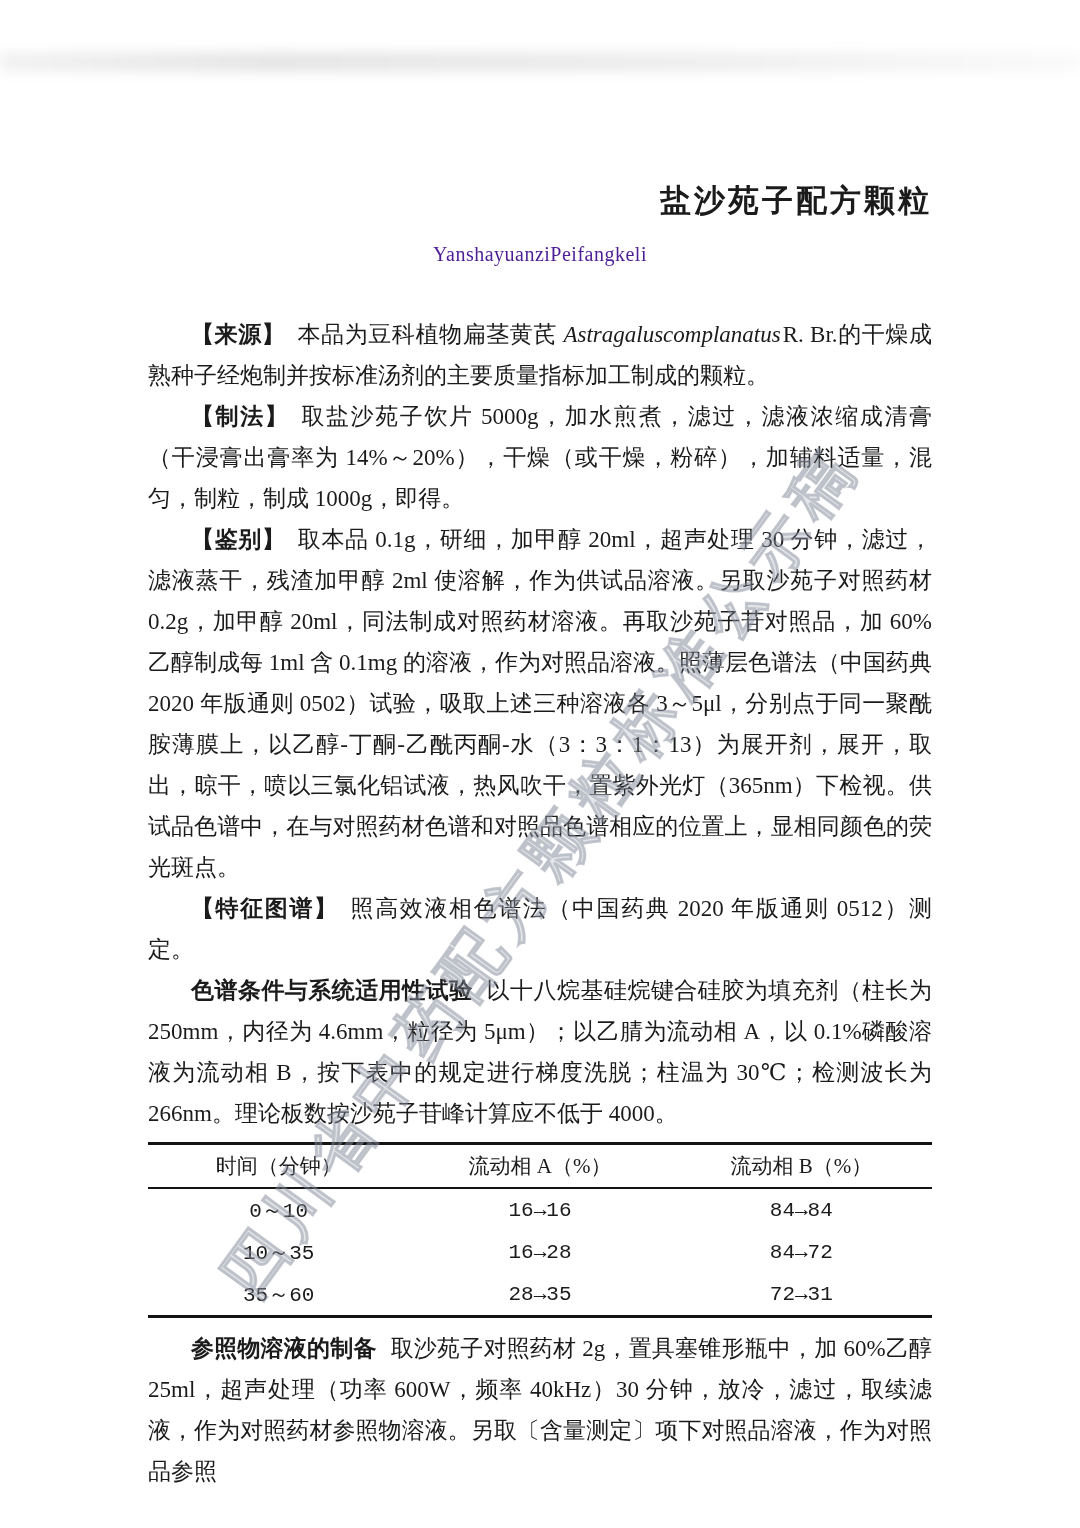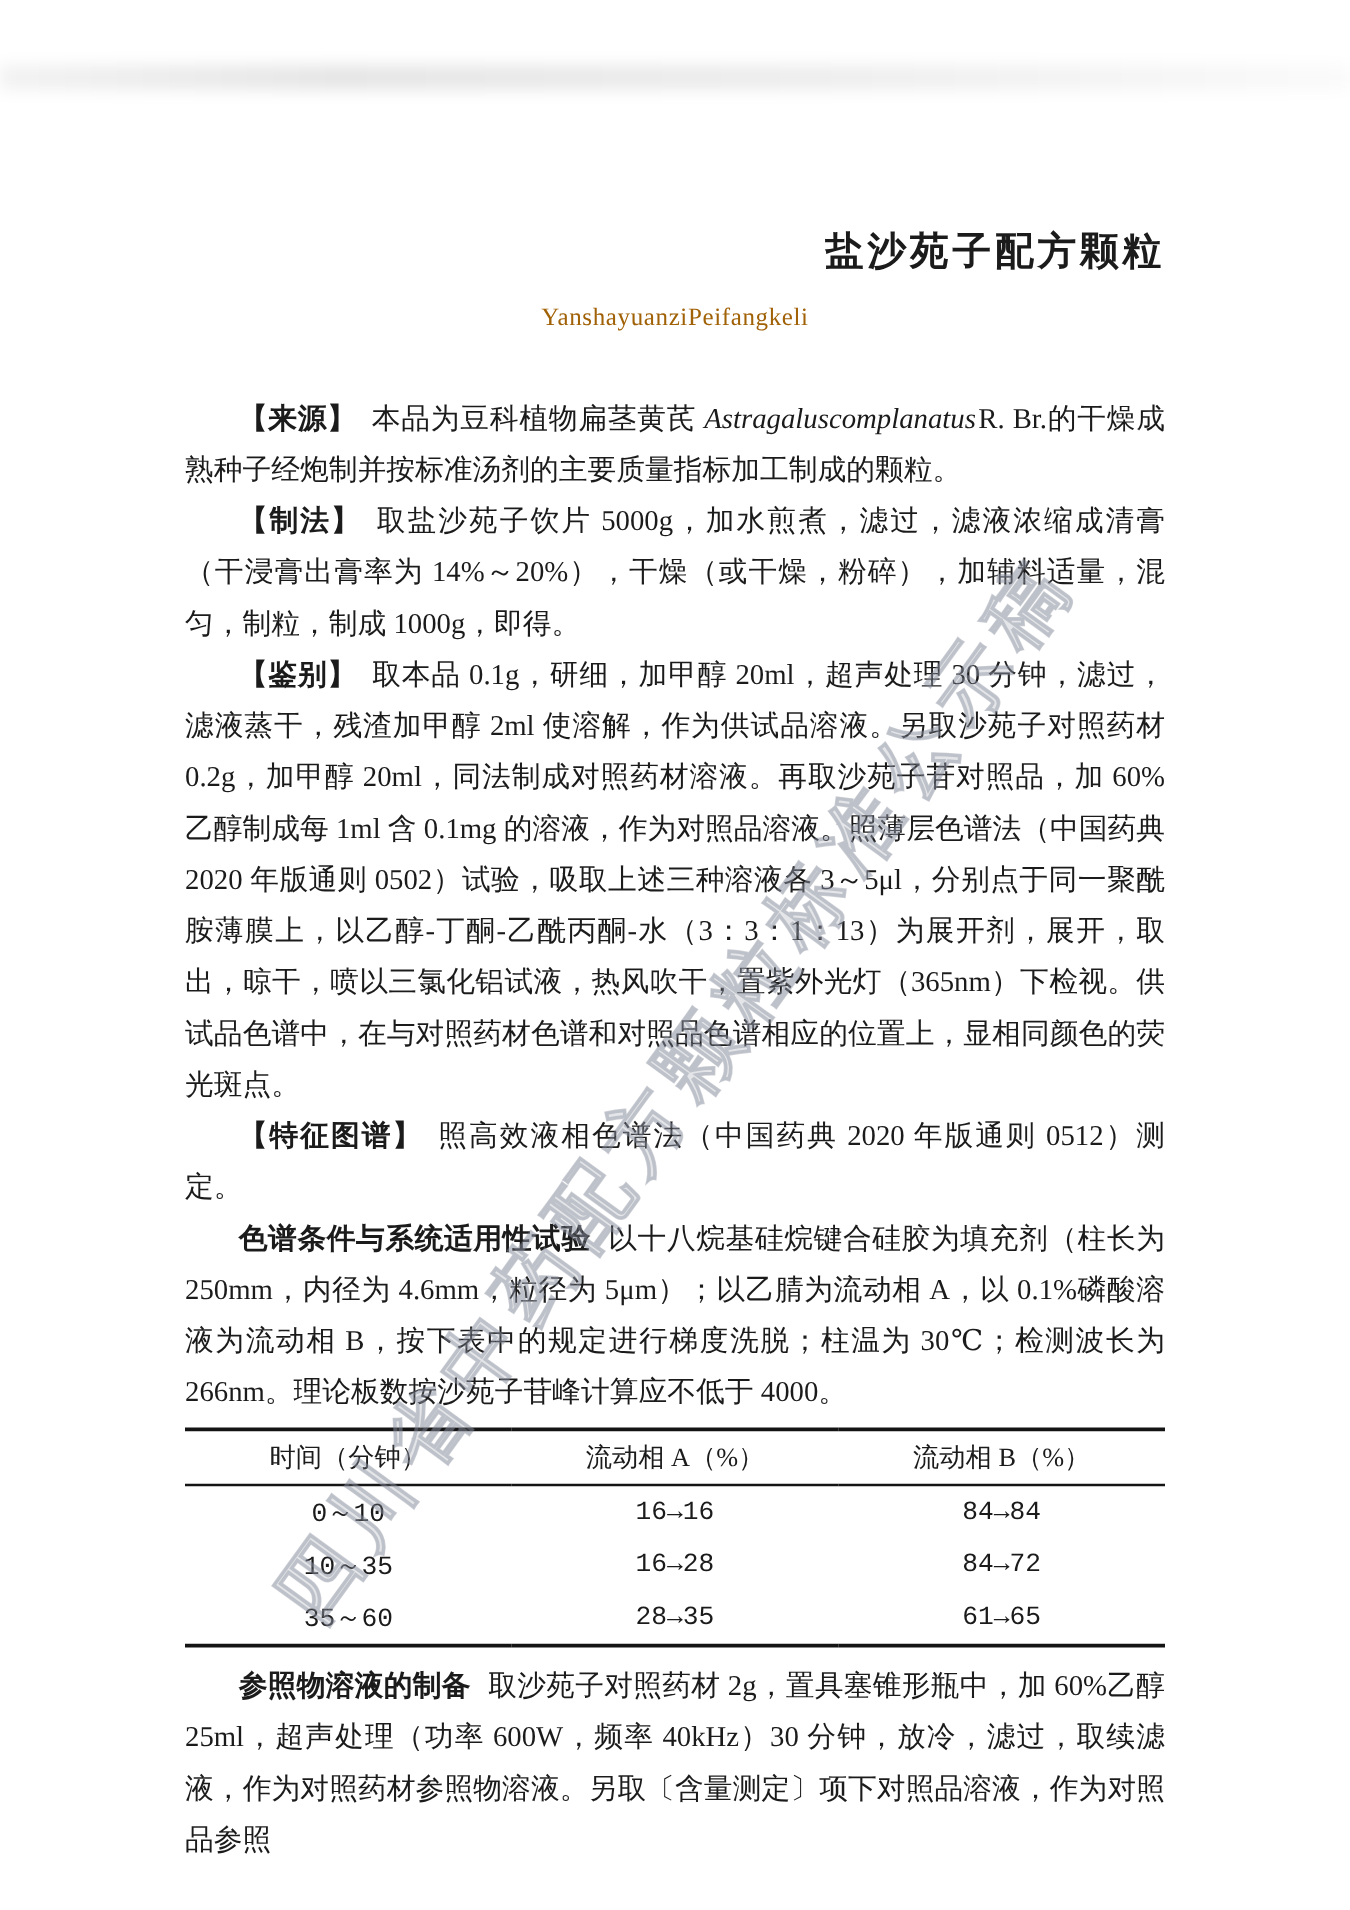--- a/index.html
+++ b/index.html
@@ -25,21 +25,21 @@
     -webkit-text-stroke:1px rgba(128,135,150,0.38);
     z-index:3;pointer-events:none;
   }
   .content{position:absolute;left:148px;top:0;width:784px;z-index:2;}
   .doc-title{
     margin:182px 0 0 0;text-align:right;
     font-size:31px;font-weight:bold;letter-spacing:3px;line-height:38px;
   }
   .pinyin{
     margin:22px 0 48px 0;text-align:center;
-    font-size:20px;letter-spacing:0.5px;line-height:24px;color:#a16207;
+    font-size:20px;letter-spacing:0.5px;line-height:24px;color:#4c1d95;
   }
   p.body{
     margin:0;font-size:23px;line-height:41px;
     text-align:justify;text-justify:inter-ideograph;
     text-indent:43px;
   }
   .seclabel{
     font-family:"Liberation Sans","DejaVu Sans",sans-serif;
     font-weight:bold;padding-right:12px;
   }
@@ -99,20 +99,20 @@
           <td>84→84</td>
         </tr>
         <tr>
           <td>10～35</td>
           <td>16→28</td>
           <td>84→72</td>
         </tr>
         <tr>
           <td>35～60</td>
           <td>28→35</td>
-          <td>61→65</td>
+          <td>72→31</td>
         </tr>
       </tbody>
     </table>
 
     <p class="body after-table"><span class="lead">参照物溶液的制备</span><span>取沙苑子对照药材 2g，置具塞锥形瓶中，加 60%乙醇 25ml，超声处理（功率 600W，频率 40kHz）30 分钟，放冷，滤过，取续滤液，作为对照药材参照物溶液。另取〔含量测定〕项下对照品溶液，作为对照品参照</span></p>
   </div>
 </div>
 
 </body></html>

